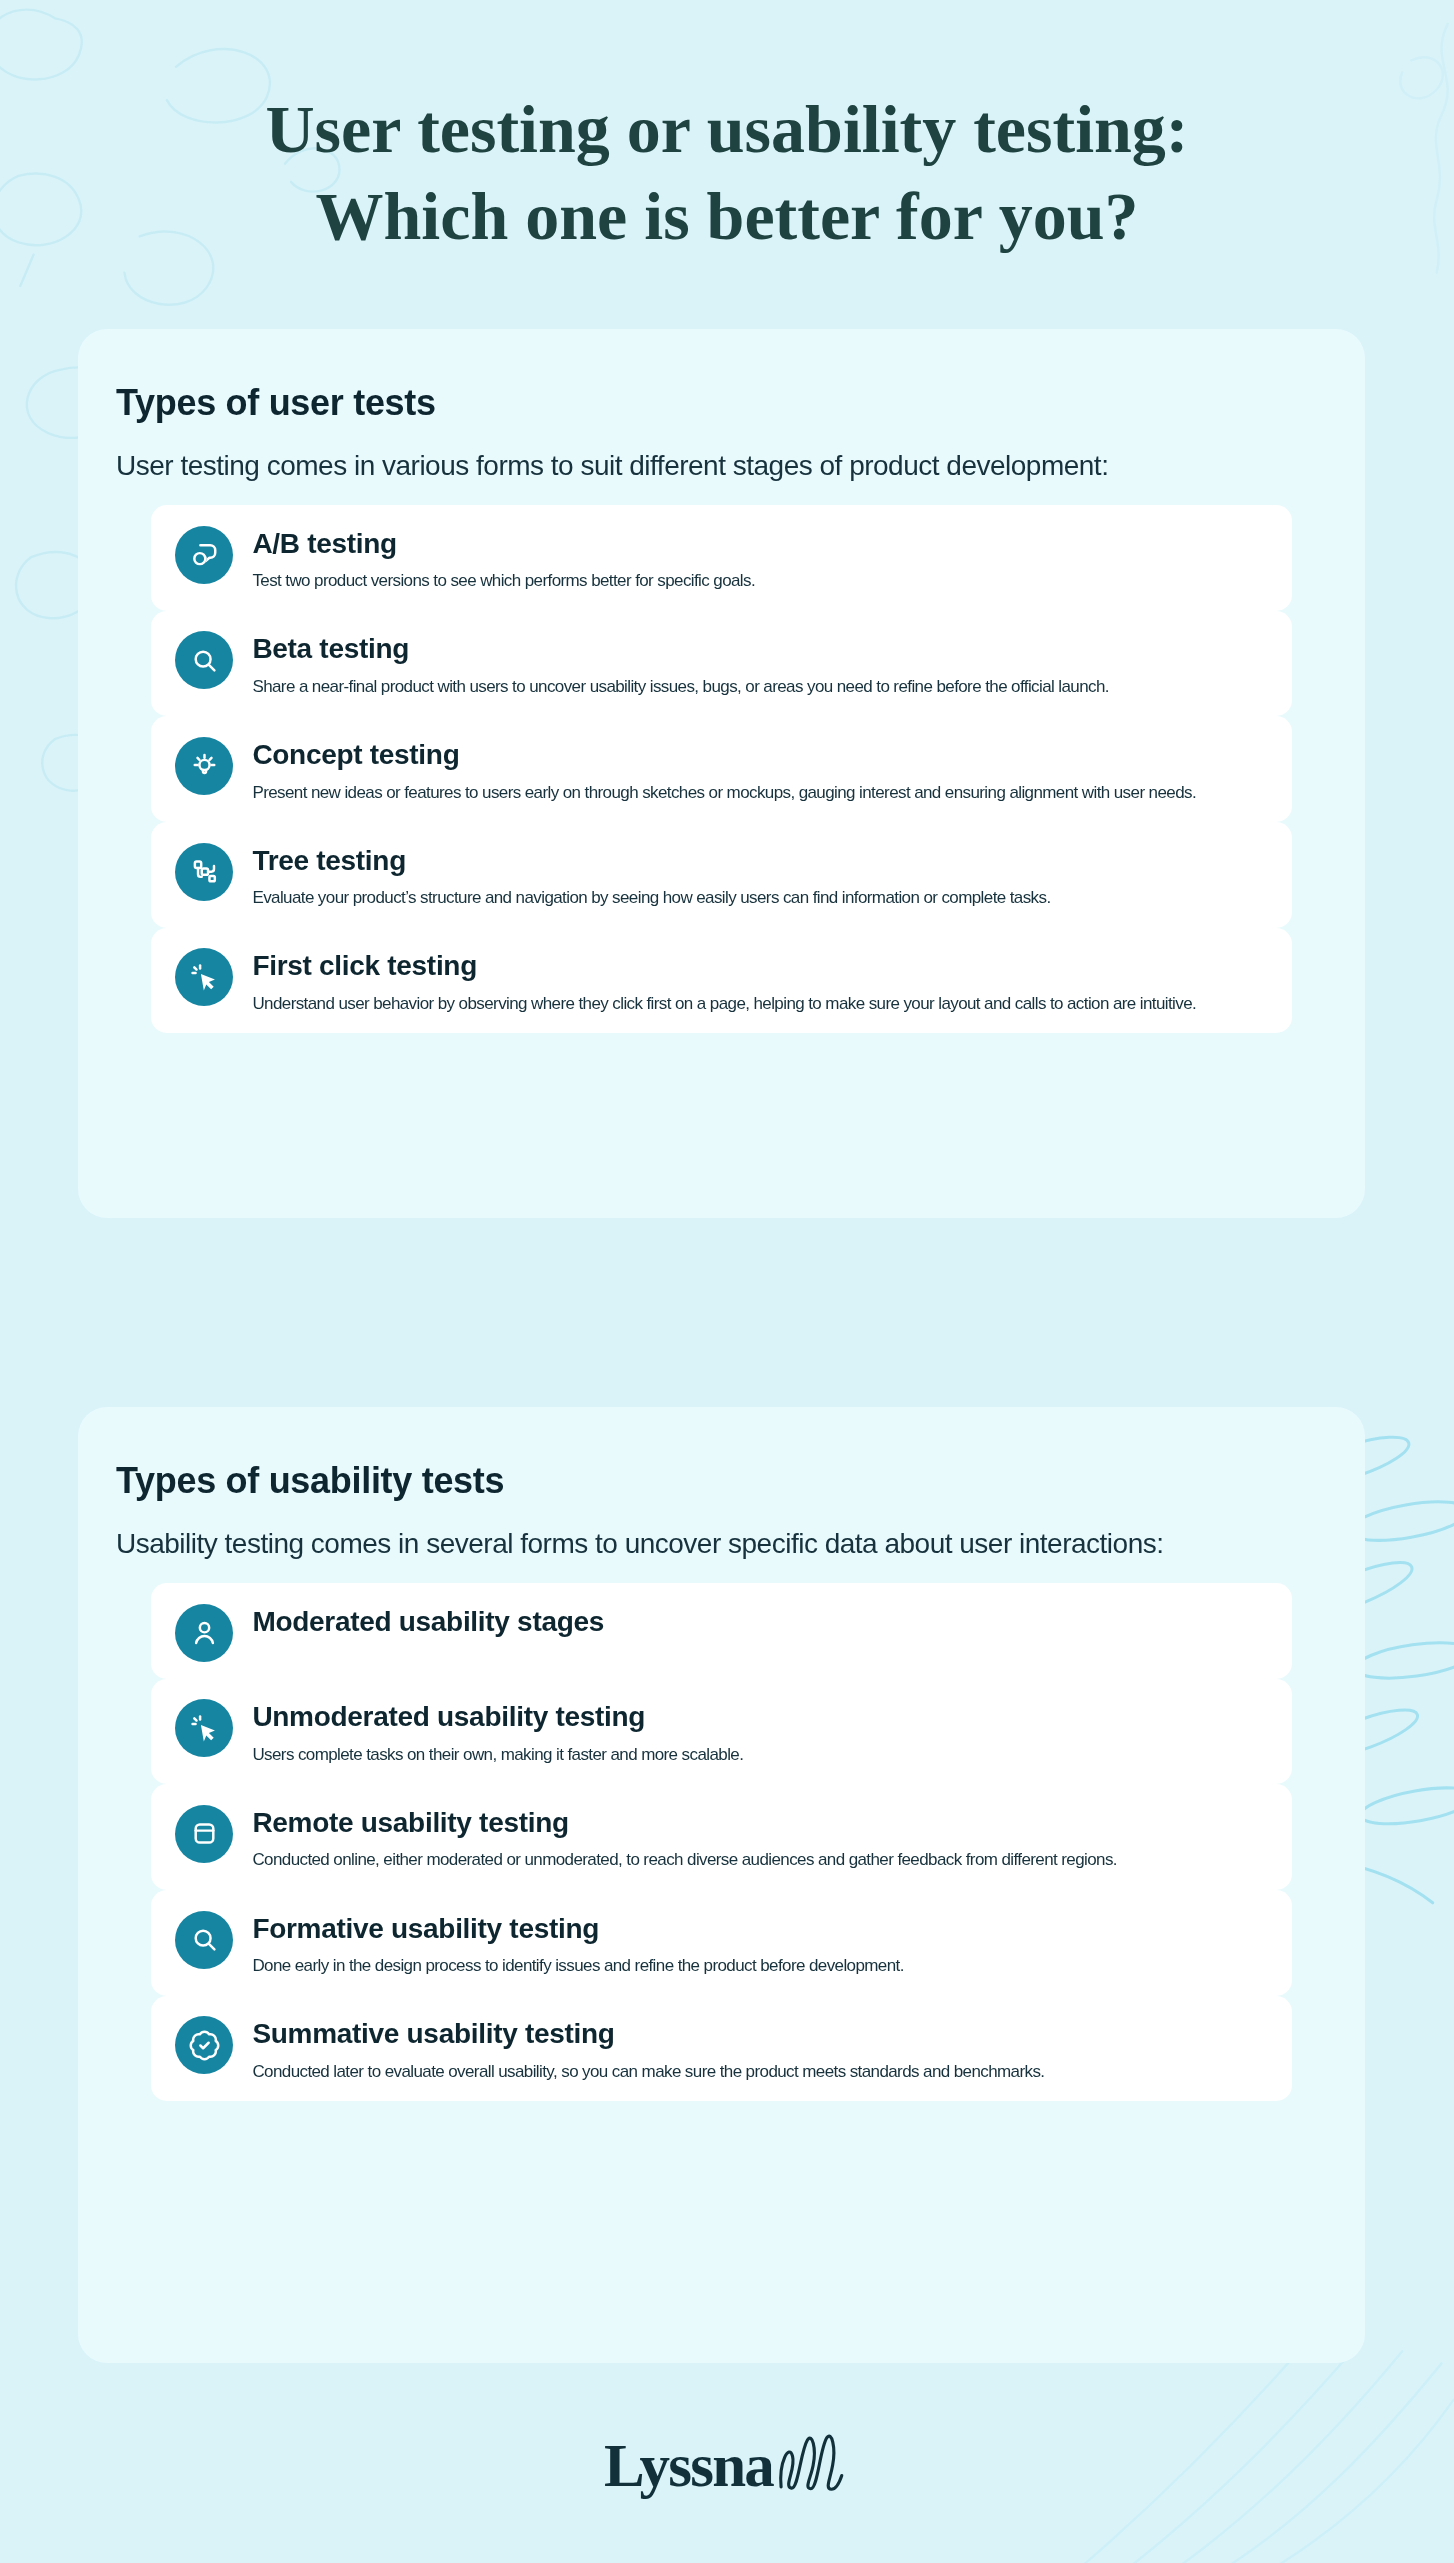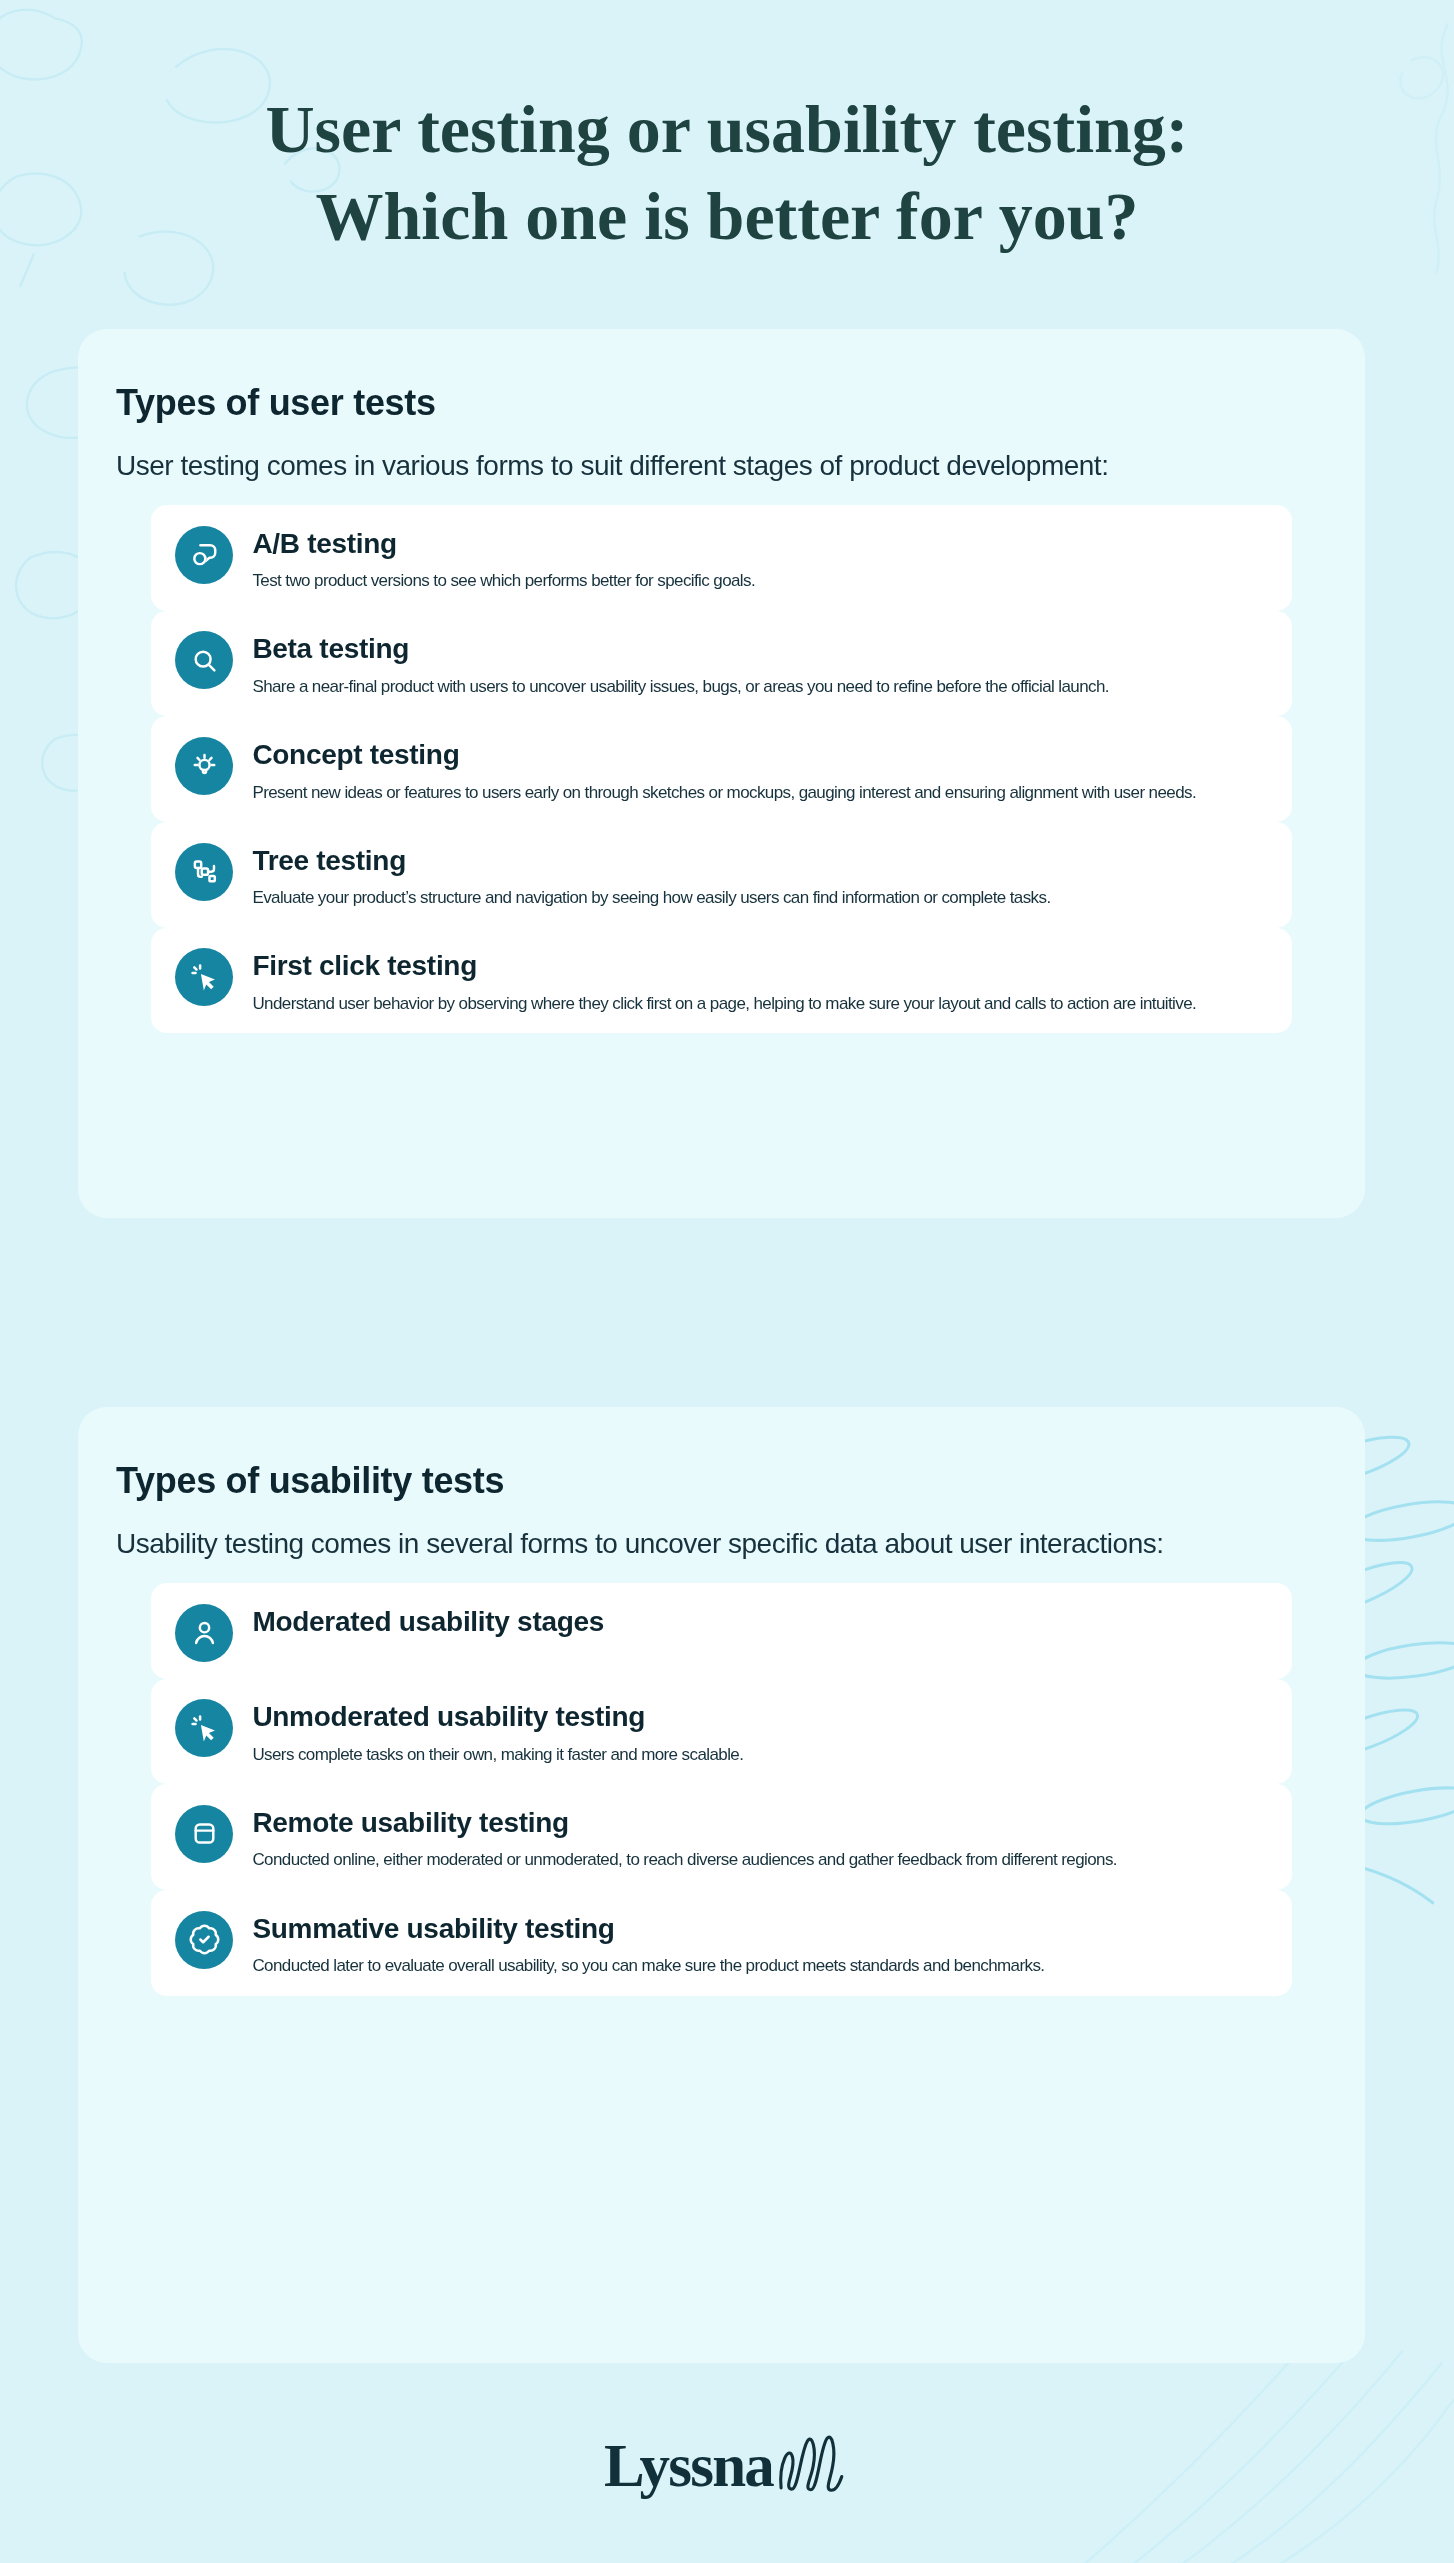--- a/index.html
+++ b/index.html
@@ -44,21 +44,21 @@
     stroke-linecap:round;stroke-linejoin:round;}
   .icon-circle svg .fl{fill:var(--icon-glyph);stroke:none;}
   .icon-circle svg .bg{fill:var(--icon-circle);}
   .card-text{padding-top:3.6px;}
   .card-text h3{margin:0;font-size:28px;line-height:1.26;font-weight:600;
     color:var(--heading-text);letter-spacing:-0.3px;}
   .card-text p{margin:7.3px 0 0;font-size:17px;line-height:1.5;font-weight:400;
     color:var(--body-text);letter-spacing:-0.6px;}
 
   .footer{position:absolute;top:2435px;left:0;right:0;display:flex;
-    justify-content:center;align-items:flex-end;gap:1px;}
+    justify-content:center;align-items:center;gap:1px;}
   .logo-text{font-family:"Liberation Serif","DejaVu Serif",serif;font-weight:700;
     font-size:61px;line-height:1;color:#11303a;letter-spacing:-1.8px;}
   .logo-squiggle{width:76px;height:63px;margin-top:-4.8px;}
   .logo-squiggle path{fill:none;stroke:#11303a;stroke-width:5.5;stroke-linecap:round;}
 </style>
 </head>
 <body>
 
 <div class="page">
 
@@ -235,20 +235,32 @@
             <rect class="st" x="5.6" y="5.4" width="12.8" height="13.2" rx="3"></rect>
             <path class="st" d="M5.6 9.9h12.8"></path>
           </svg>
         </span>
         <div class="card-text">
           <h3>Remote usability testing</h3>
           <p>Conducted online, either moderated or unmoderated, to reach diverse audiences and gather feedback from different regions.</p>
         </div>
       </article>
 
+      <article class="card">
+        <span class="icon-circle">
+          <svg viewBox="0 0 24 24">
+            <circle class="st" cx="11" cy="11" r="5.4"></circle>
+            <path class="st" d="m15.2 15.2 4 4"></path>
+          </svg>
+        </span>
+        <div class="card-text">
+          <h3>Formative usability testing</h3>
+          <p>Done early in the design process to identify issues and refine the product before development.</p>
+        </div>
+      </article>
 
       <article class="card">
         <span class="icon-circle">
           <svg viewBox="0 0 24 24">
             <path class="st" d="M3.85 8.62a4 4 0 0 1 4.78-4.77 4 4 0 0 1 6.74 0 4 4 0 0 1 4.78 4.78 4 4 0 0 1 0 6.74 4 4 0 0 1-4.77 4.78 4 4 0 0 1-6.75 0 4 4 0 0 1-4.78-4.77 4 4 0 0 1 0-6.76Z"></path>
             <path class="st" d="m9 12 2 2 4-4"></path>
           </svg>
         </span>
         <div class="card-text">
           <h3>Summative usability testing</h3>

